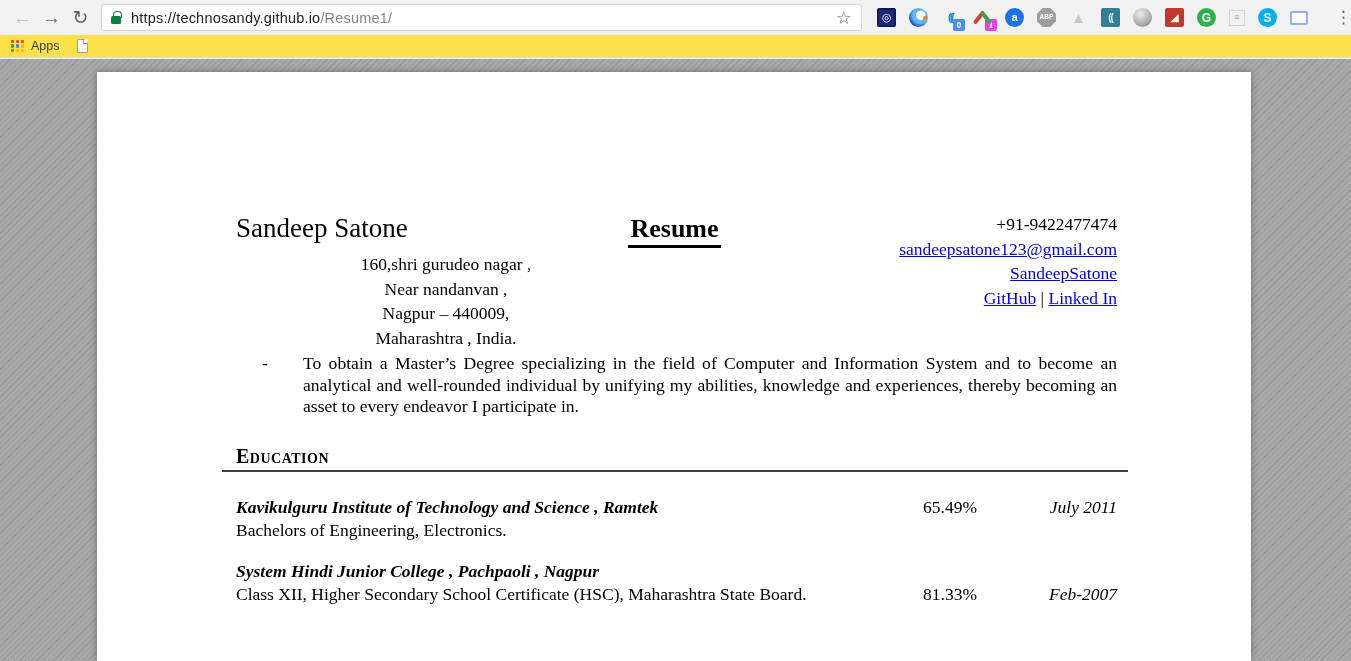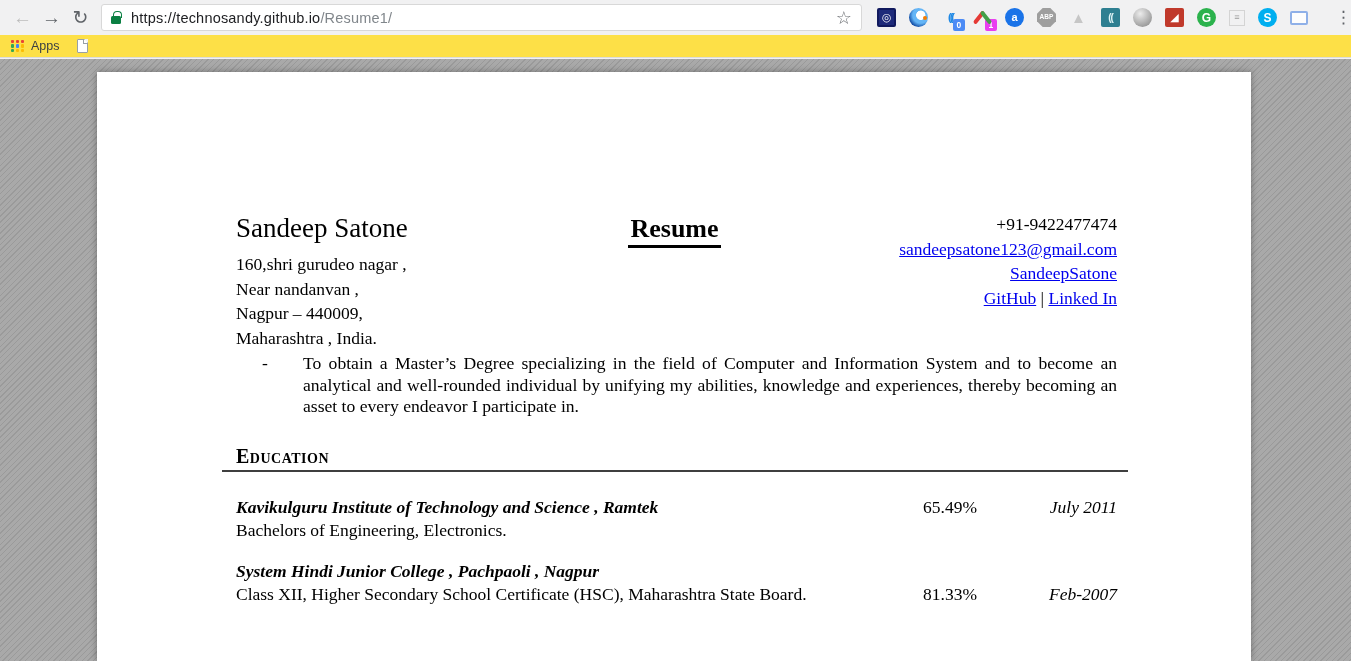--- a/index.html
+++ b/index.html
@@ -69,21 +69,21 @@
   
   .viewport { position:absolute; top:59px; left:0; width:1351px; height:602px;
               background:repeating-linear-gradient(135deg, #a9a9a9 0 3px, #9a9a9a 3px 4px); }
   .page { position:absolute; left:97px; top:13px; width:1154px; height:589px;
           background:#ffffff; box-shadow:0 0 7px rgba(0,0,0,.35);
           padding:140px 134px 0 139px; font-family:"Liberation Serif", serif; color:#000; }
 
   .doc-header { position:relative; min-height:135px; }
   .h-left { width:420px; }
   .doc-name { font-size:27px; line-height:32px; margin-bottom:8px; }
-  .addr-line { font-size:17.5px; line-height:24.5px; }
+  .addr-line { font-size:17.5px; line-height:24.5px;text-align:center; }
   .h-center { position:absolute; left:0; right:4px; top:2px; text-align:center; pointer-events:none; }
   .doc-title { display:inline-block; font-size:26px; font-weight:bold; line-height:30px;
                border-bottom:3px solid #000; padding:0 2px 1px; pointer-events:auto; }
   .h-right { position:absolute; right:0; top:0; text-align:right;
              font-size:17.5px; line-height:24.5px; }
   .clink { color:#0000ee; text-decoration:underline; cursor:pointer;text-align:center; }
   .sep { color:#000; }
 
   .rule-head { font-weight:bold; font-size:19.5px; line-height:23px;
                border-bottom:2px solid #3f3f3f; padding:0 11px 2px 14px;

